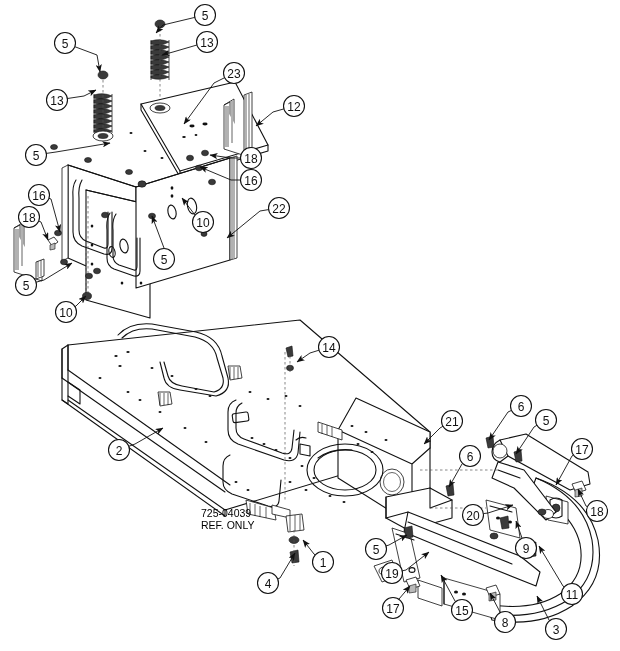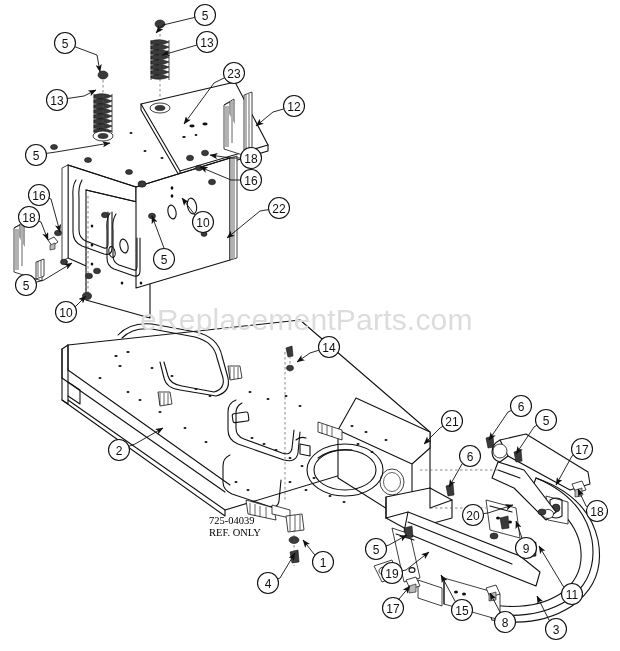--- a/index.html
+++ b/index.html
@@ -4,23 +4,23 @@
 <style>
   html,body{margin:0;padding:0;background:#fff;}
   body{width:620px;height:651px;overflow:hidden;
        font-family:"Liberation Sans",sans-serif;}
   #stage{position:relative;width:620px;height:651px;background:#ffffff;}
   #art{position:absolute;left:0;top:0;width:620px;height:651px;}
   .wm{position:absolute;left:140px;top:303px;
       font-family:"Liberation Sans",sans-serif;
       font-size:30px;color:#dcdcdc;white-space:nowrap;
       letter-spacing:0.2px;user-select:none;}
-  .refnote{position:absolute;left:209px;top:508px;
-      font-family:Liberation Serif, serif;
-      font-size:10.5px;line-height:11.5px;color:#000;white-space:pre;margin-top:7px;}
+  .refnote{position:absolute;left:201px;top:508px;
+      font-family:Liberation Sans, sans-serif;
+      font-size:10.5px;line-height:11.5px;color:#000;white-space:pre;}
 </style>
 </head>
 <body>
 
 <div id="stage">
 
   <svg id="art" viewBox="0 0 620 651">
     <defs>
       <style>
         .ln{fill:none;stroke:#111;stroke-width:1.1;stroke-linejoin:round;stroke-linecap:round;}
@@ -498,18 +498,17 @@
           <text x="323" y="562.5" class="btxt">1</text>
         </g>
         <g>
           <path class="leader" d="M277.7,579.0 L280,578 L295,553" marker-end="url(#ah)"></path>
           <circle cx="268" cy="583" r="10.5" class="bcirc"></circle>
           <text x="268" y="583.5" class="btxt">4</text>
         </g>
       </g>
   </svg>
 
-  <div class="wm">eReplacementParts.com</div>
 
   <div class="refnote">725-04039
 REF. ONLY</div>
 
 </div>
 
 </body></html>

